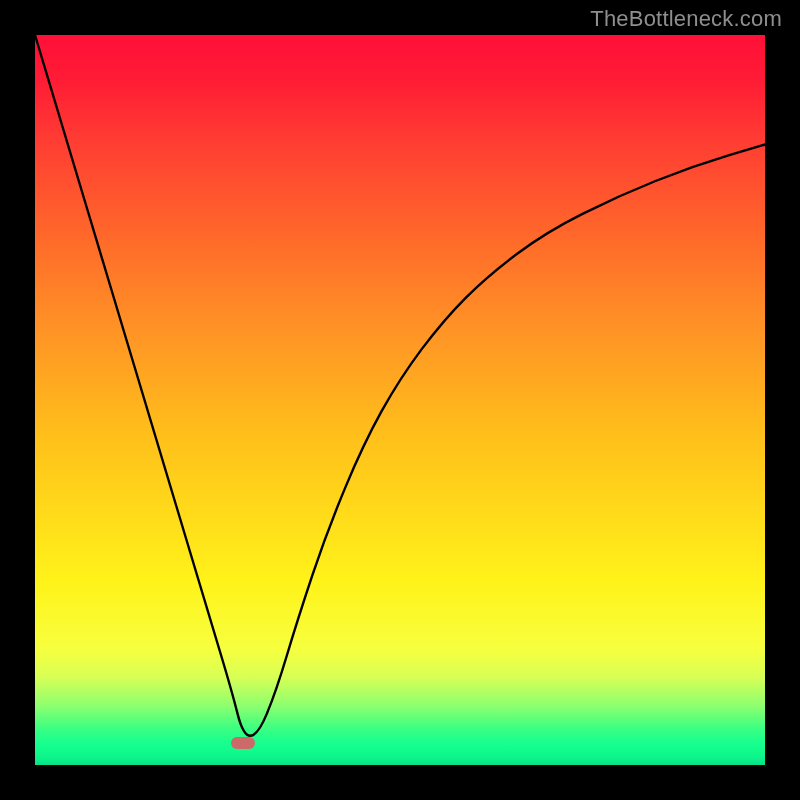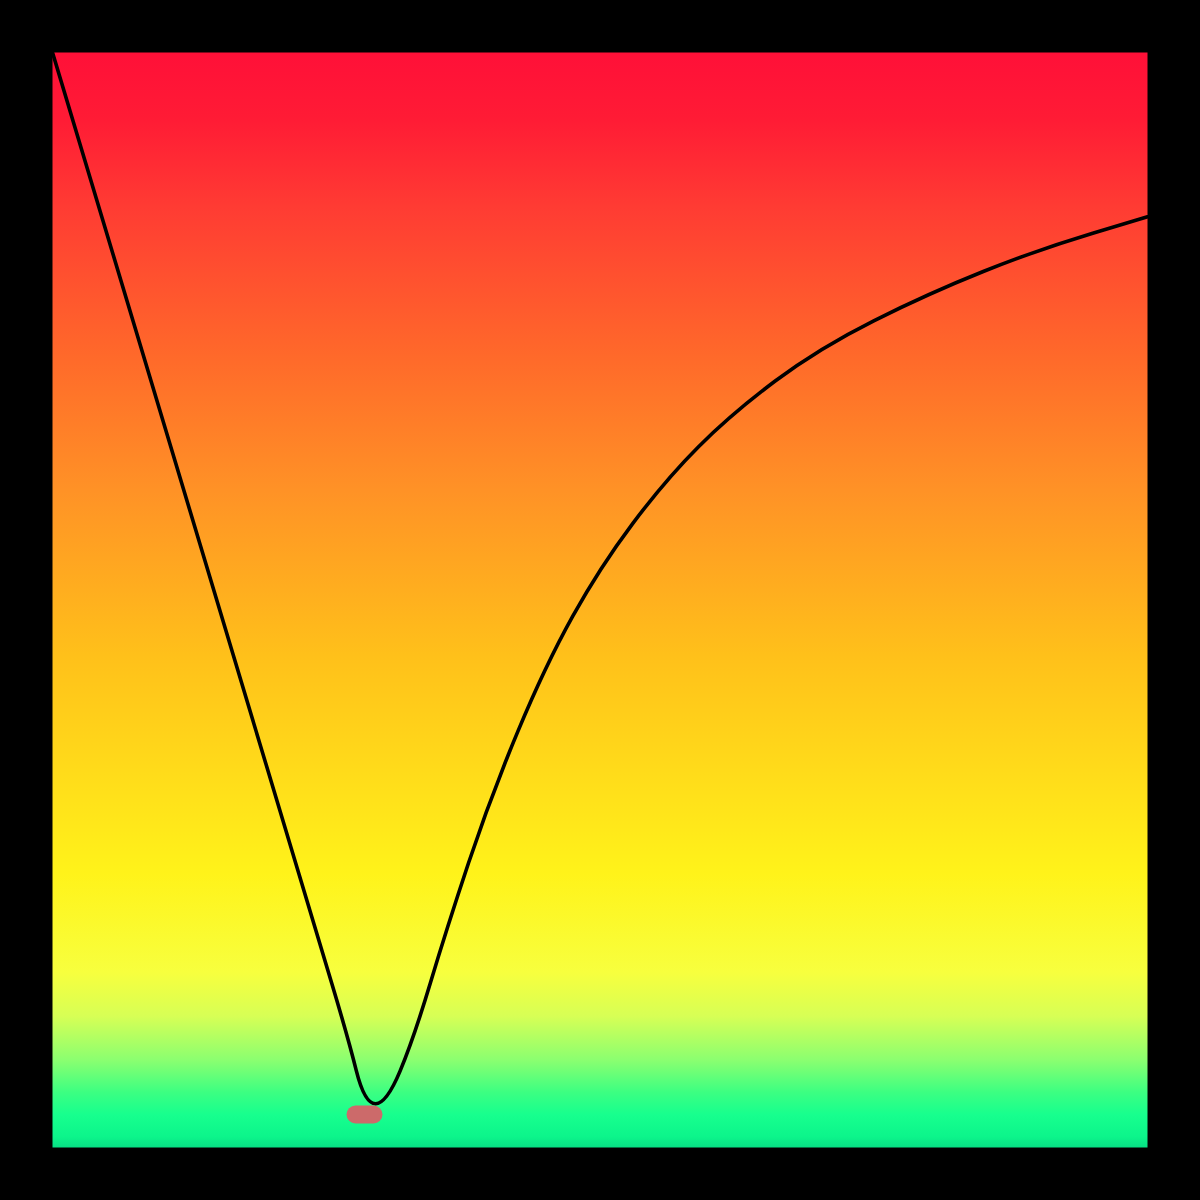--- a/index.html
+++ b/index.html
@@ -77,13 +77,14 @@
 
   <div class="plot">
 
     <svg class="curve" viewBox="0 0 730 730" preserveAspectRatio="none">
       <path id="curve-path" fill="none" stroke="#000" stroke-width="2.4" stroke-linejoin="round" stroke-linecap="round" d="M 0 0 Q 21.9 73 32.849999999999994 109.5 Q 43.8 146 54.75 182.50000000000003 Q 65.7 219.00000000000006 76.65 255.50000000000003 Q 87.6 292 98.55 328.5 Q 109.5 365 120.45 401.5 Q 131.4 438 142.35 474.5 Q 153.29999999999998 511 164.25 547.5 Q 175.2 584 186.15 620.5 Q 197.10000000000002 657 202.575 678.9 Q 208.04999999999998 700.8 215.35 700.8 Q 222.65 700.8 231.775 678.9 Q 240.9 657 251.85000000000002 620.5 Q 262.8 584 277.4 540.2 Q 292 496.4 310.25 452.6 Q 328.5 408.8 346.75 375.95 Q 365 343.09999999999997 386.9 313.9 Q 408.8 284.7 430.70000000000005 262.79999999999995 Q 452.6 240.89999999999998 481.79999999999995 219 Q 510.99999999999994 197.10000000000002 547.5 178.85000000000002 Q 584 160.60000000000002 620.5 146.00000000000006 Q 657 131.4000000000001 693.5 120.45000000000005 T 730 109.5"></path>
     </svg>
 
     <div id="min-marker" class="marker" style="left: 208.05px; top: 708.1px; background: rgb(204, 106, 106);"></div>
   </div>
 
+  <div class="watermark">TheBottleneck.com</div>
 </div>
 
 </body></html>

